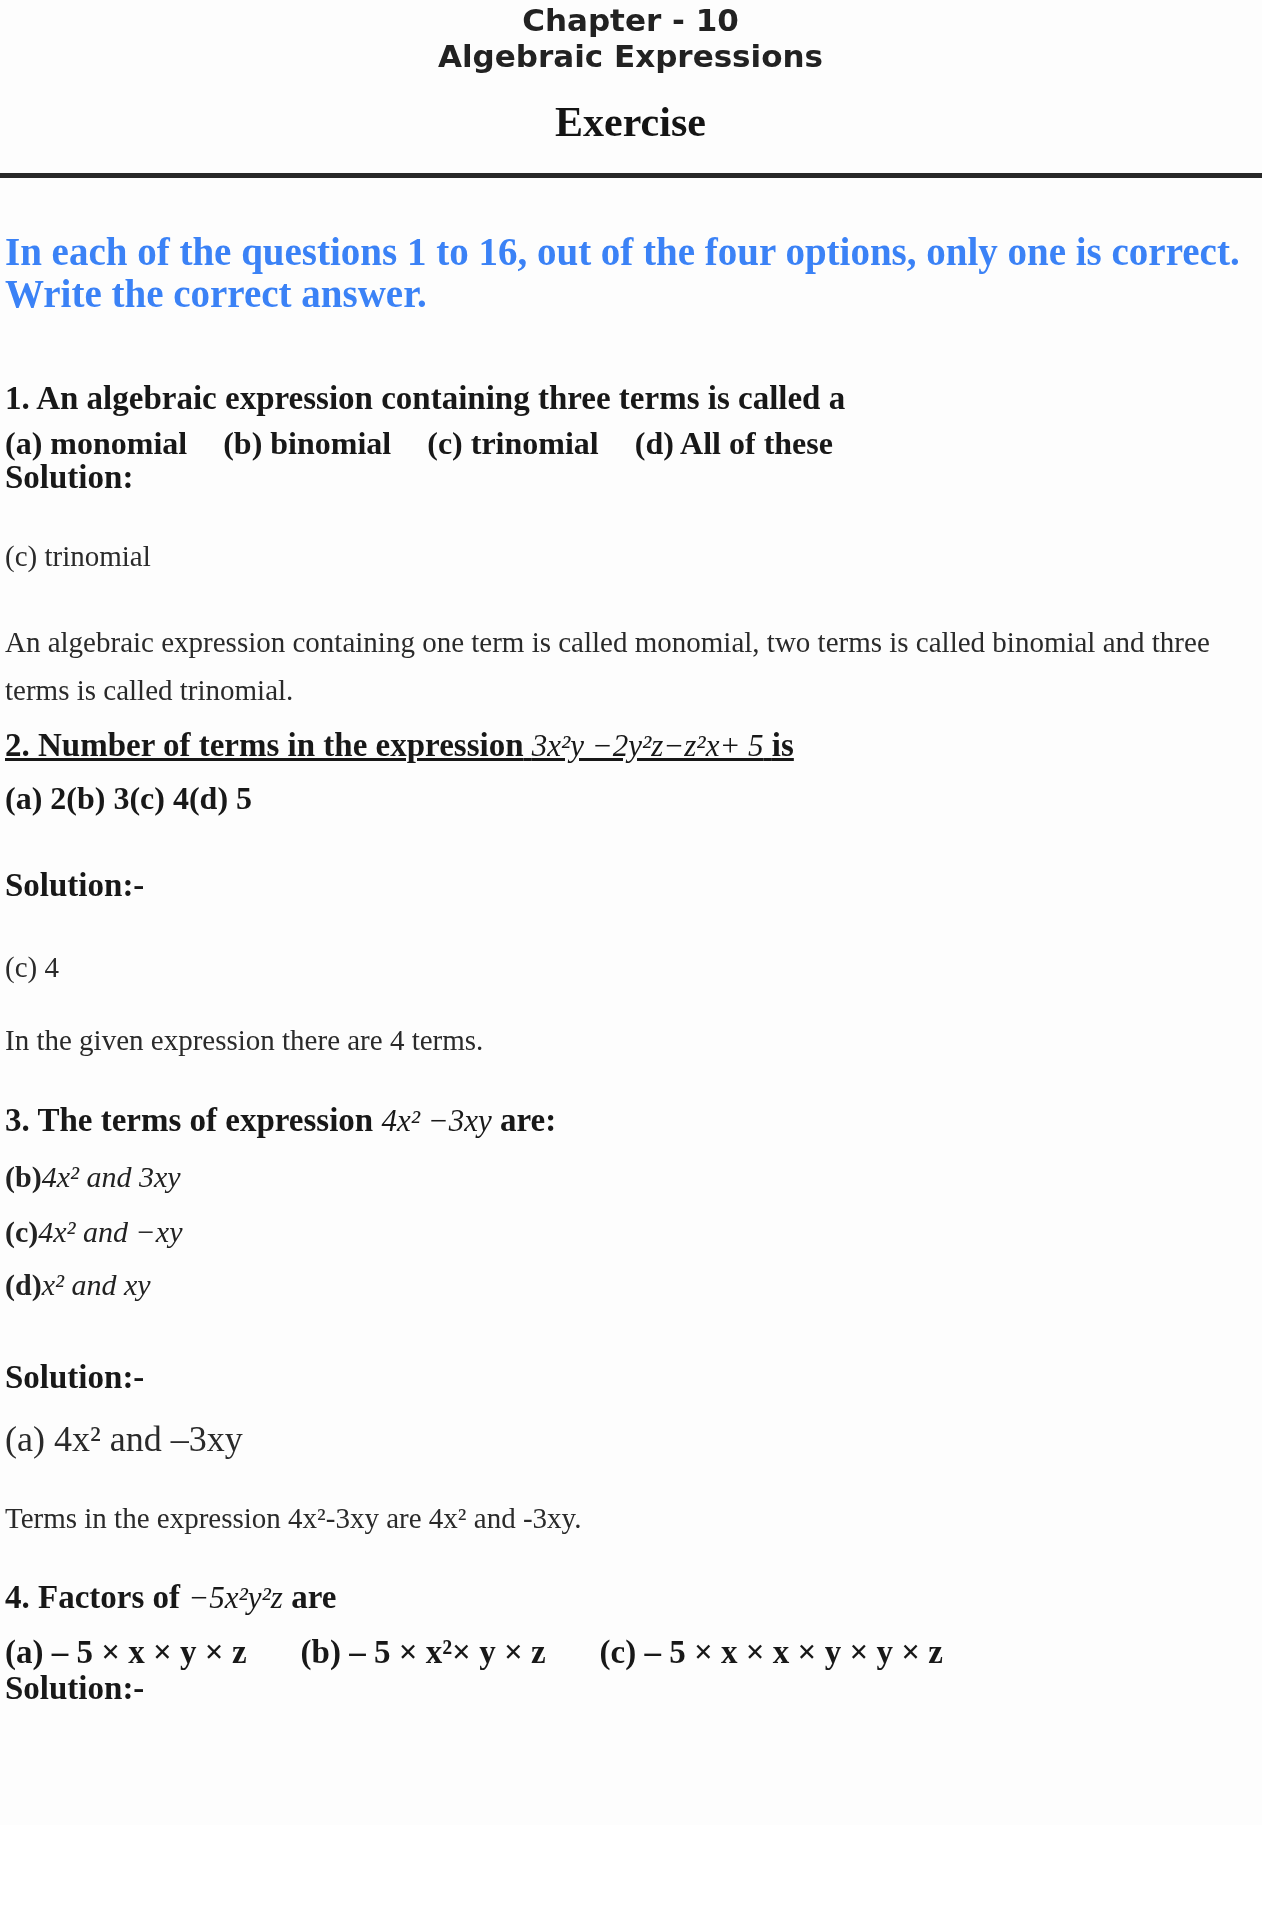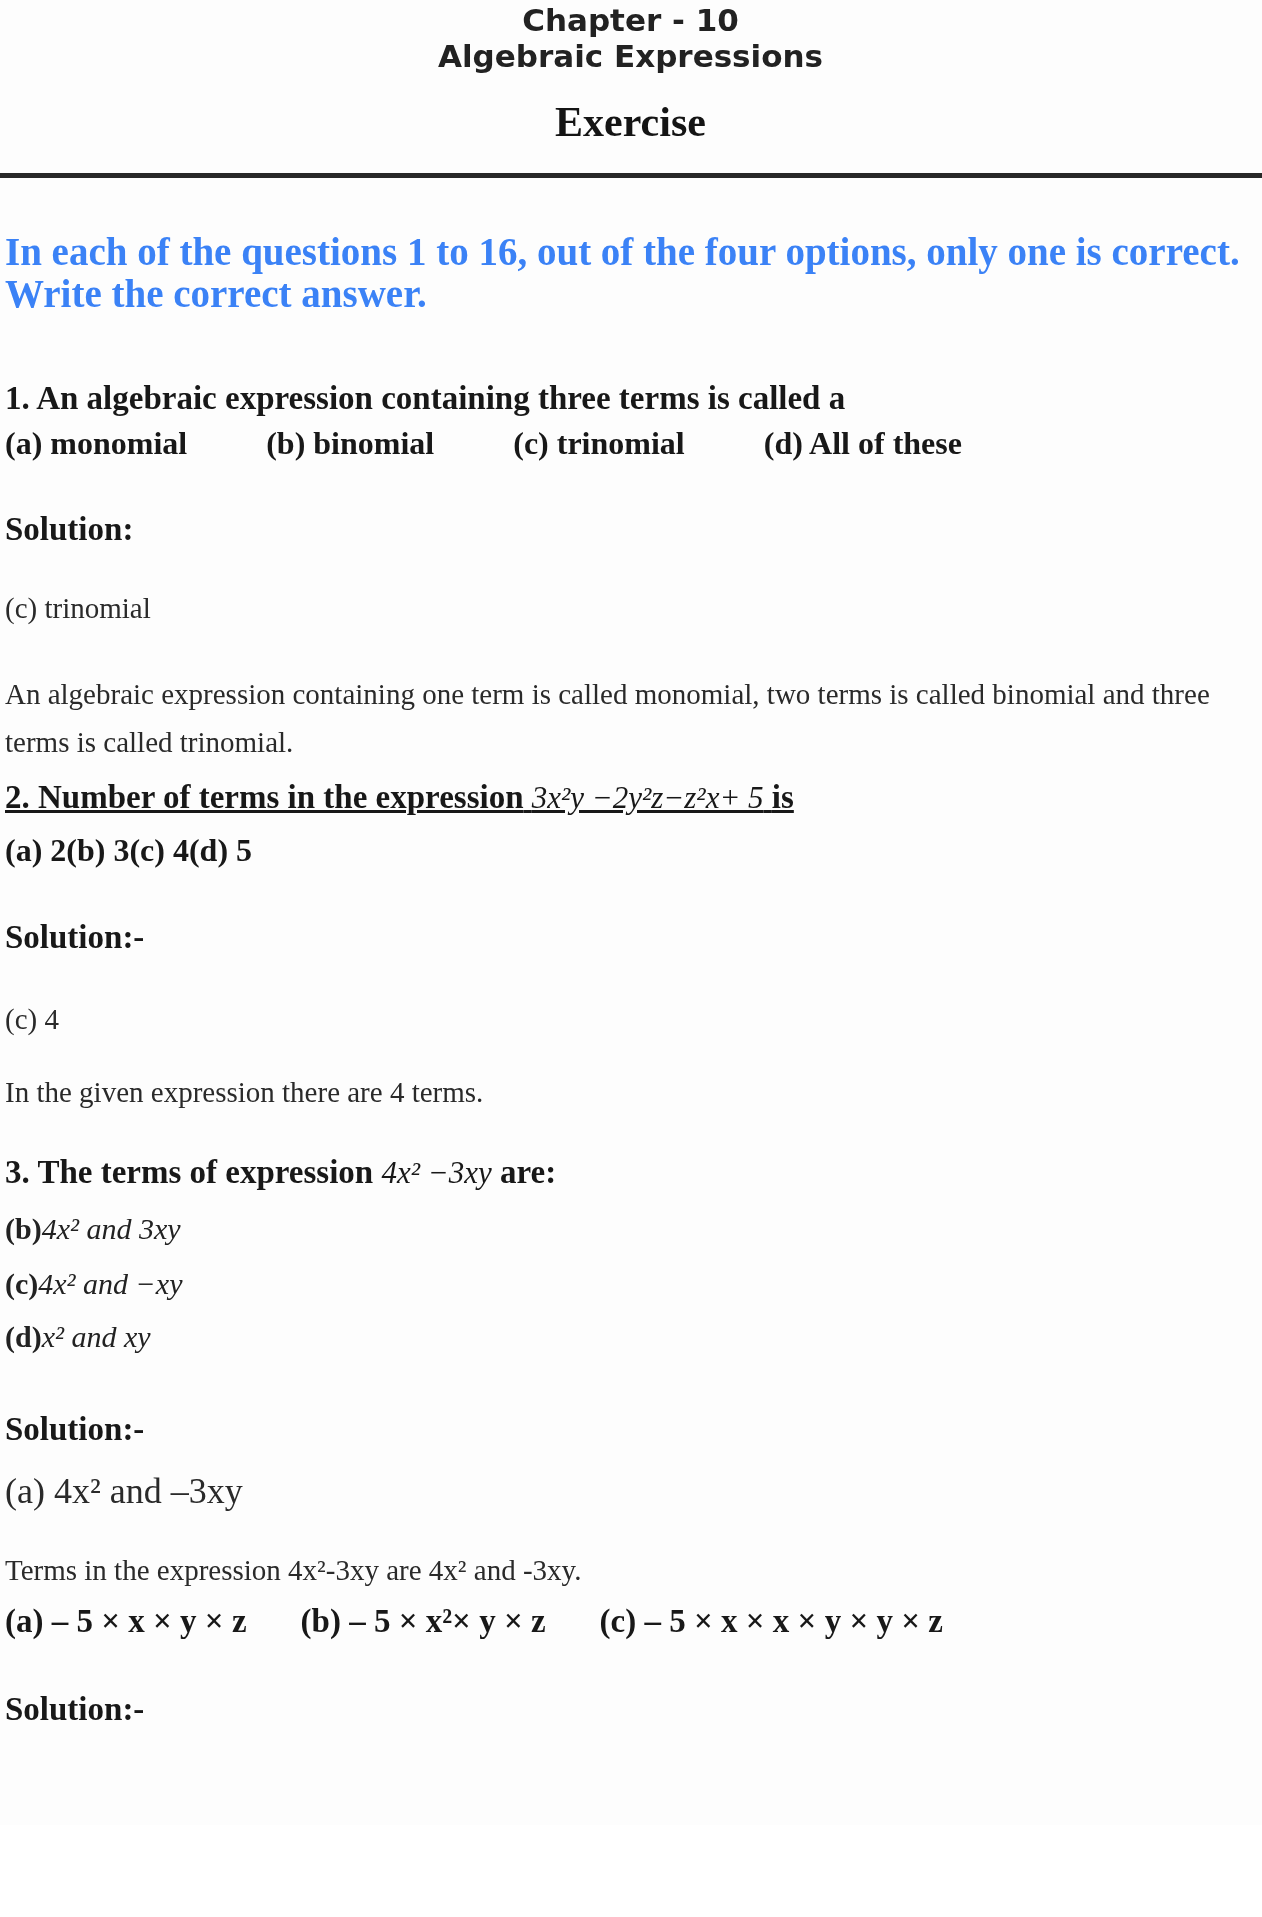--- a/index.html
+++ b/index.html
@@ -53,21 +53,21 @@
   .math { font-style: italic; font-weight: 400; }
   .q-heading .math { font-size: 31px; }
   .opt-row {
     display: flex;
     flex-wrap: wrap;
     font-weight: 700;
     font-size: 32px;
     line-height: 34px;
     color: #181818;
   }
-  .opt-row.gap-q1 { column-gap: 79px; }
+  .opt-row.gap-q1 { column-gap: 36px; }
   .opt-row.gap-q2 { }
   .opt-row.gap-q4 { column-gap: 54px; font-size: 33px; line-height: 38px; }
   .sol-heading {
     font-weight: 700;
     font-size: 33px;
     line-height: 34px;
     margin: 0;
     color: #181818;
   }
   .answer-text {
@@ -95,21 +95,21 @@
   .mt16 { margin-top: 16px; }
   .mt18 { margin-top: 12px; text-decoration: underline; }
   .mt19 { margin-top: 19px; }
   .mt20 { margin-top: 20px; }
   .mt21 { margin-top: 21px; }
   .mt41 { margin-top: 41px; }
   .mt44 { margin-top: 44px; }
   .mt45 { margin-top: 45px; }
   .mt46 { margin-top: 46px; }
   .mt49 { margin-top: 49px; }
-  .mt52 { margin-top: 52px; }
+  .mt52 { }
   .mt53 { margin-top: 53px; }
   .mt58 { margin-top: 58px; }
   .mt64 { margin-top: 64px; }
 </style>
 </head>
 <body>
 
 <div class="page">
 
   <div class="chapter-line">Chapter - 10</div>
@@ -151,20 +151,25 @@
     <span class="math">4x² −3xy</span>
     <span>are:</span>
   </p>
   <div class="stack-opt mt20"><span class="opt-letter">(b)</span><span class="math">4x² and 3xy</span></div>
   <div class="stack-opt mt21"><span class="opt-letter">(c)</span><span class="math">4x² and −xy</span></div>
   <div class="stack-opt mt19"><span class="opt-letter">(d)</span><span class="math">x² and xy</span></div>
   <p class="sol-heading mt58">Solution:-</p>
   <p class="answer-text mt46" style="font-size:36px; line-height:34px;margin-top:28px;">(a) 4x² and –3xy</p>
   <p class="body-text mt46">Terms in the expression 4x²-3xy are 4x² and -3xy.</p>
 
+  <p class="q-heading mt44">
+    <span>4. Factors of</span>
+    <span class="math">−5x²y²z</span>
+    <span>are</span>
+  </p>
   <div class="opt-row gap-q4 mt16">
     <span>(a) – 5 × x × y × z</span>
     <span>(b) – 5 × x²× y × z</span>
     <span>(c) – 5 × x × x × y × y × z</span>
   </div>
   <p class="sol-heading mt52">Solution:-</p>
 
 </div>
 
 </body></html>

